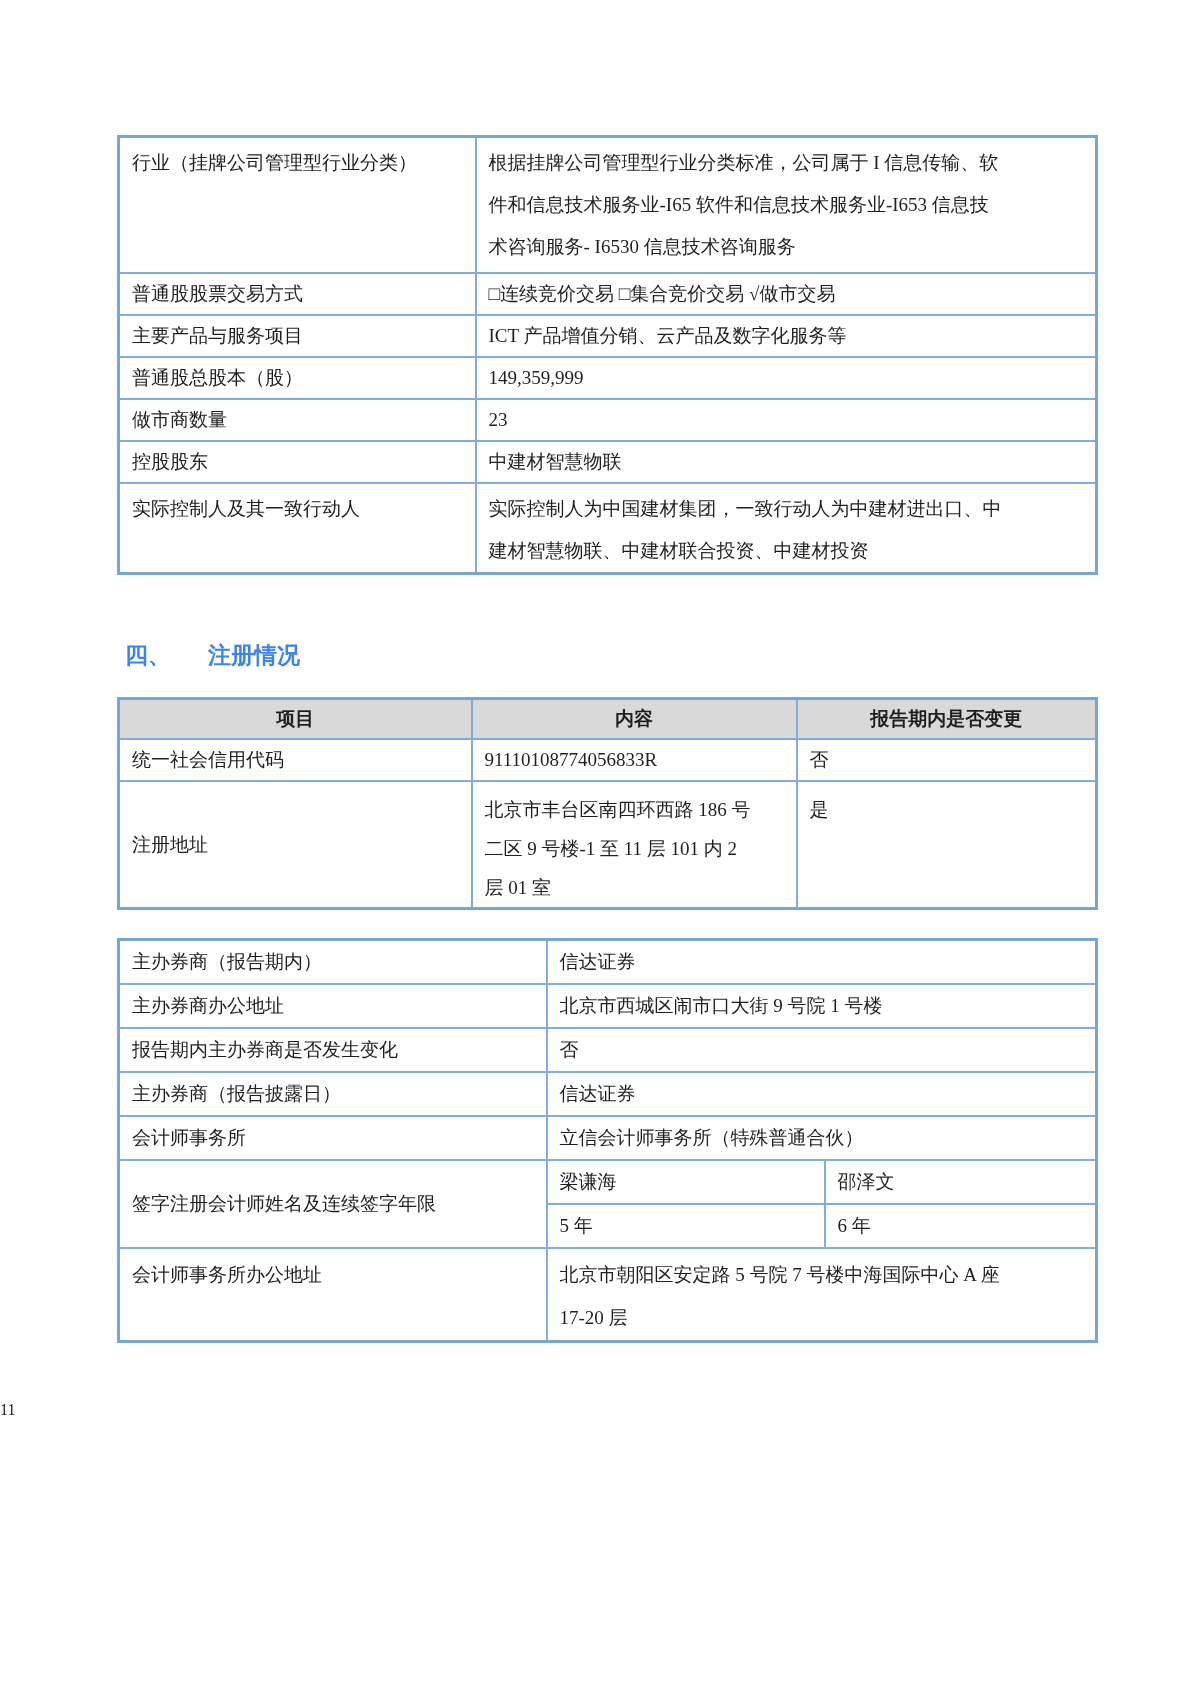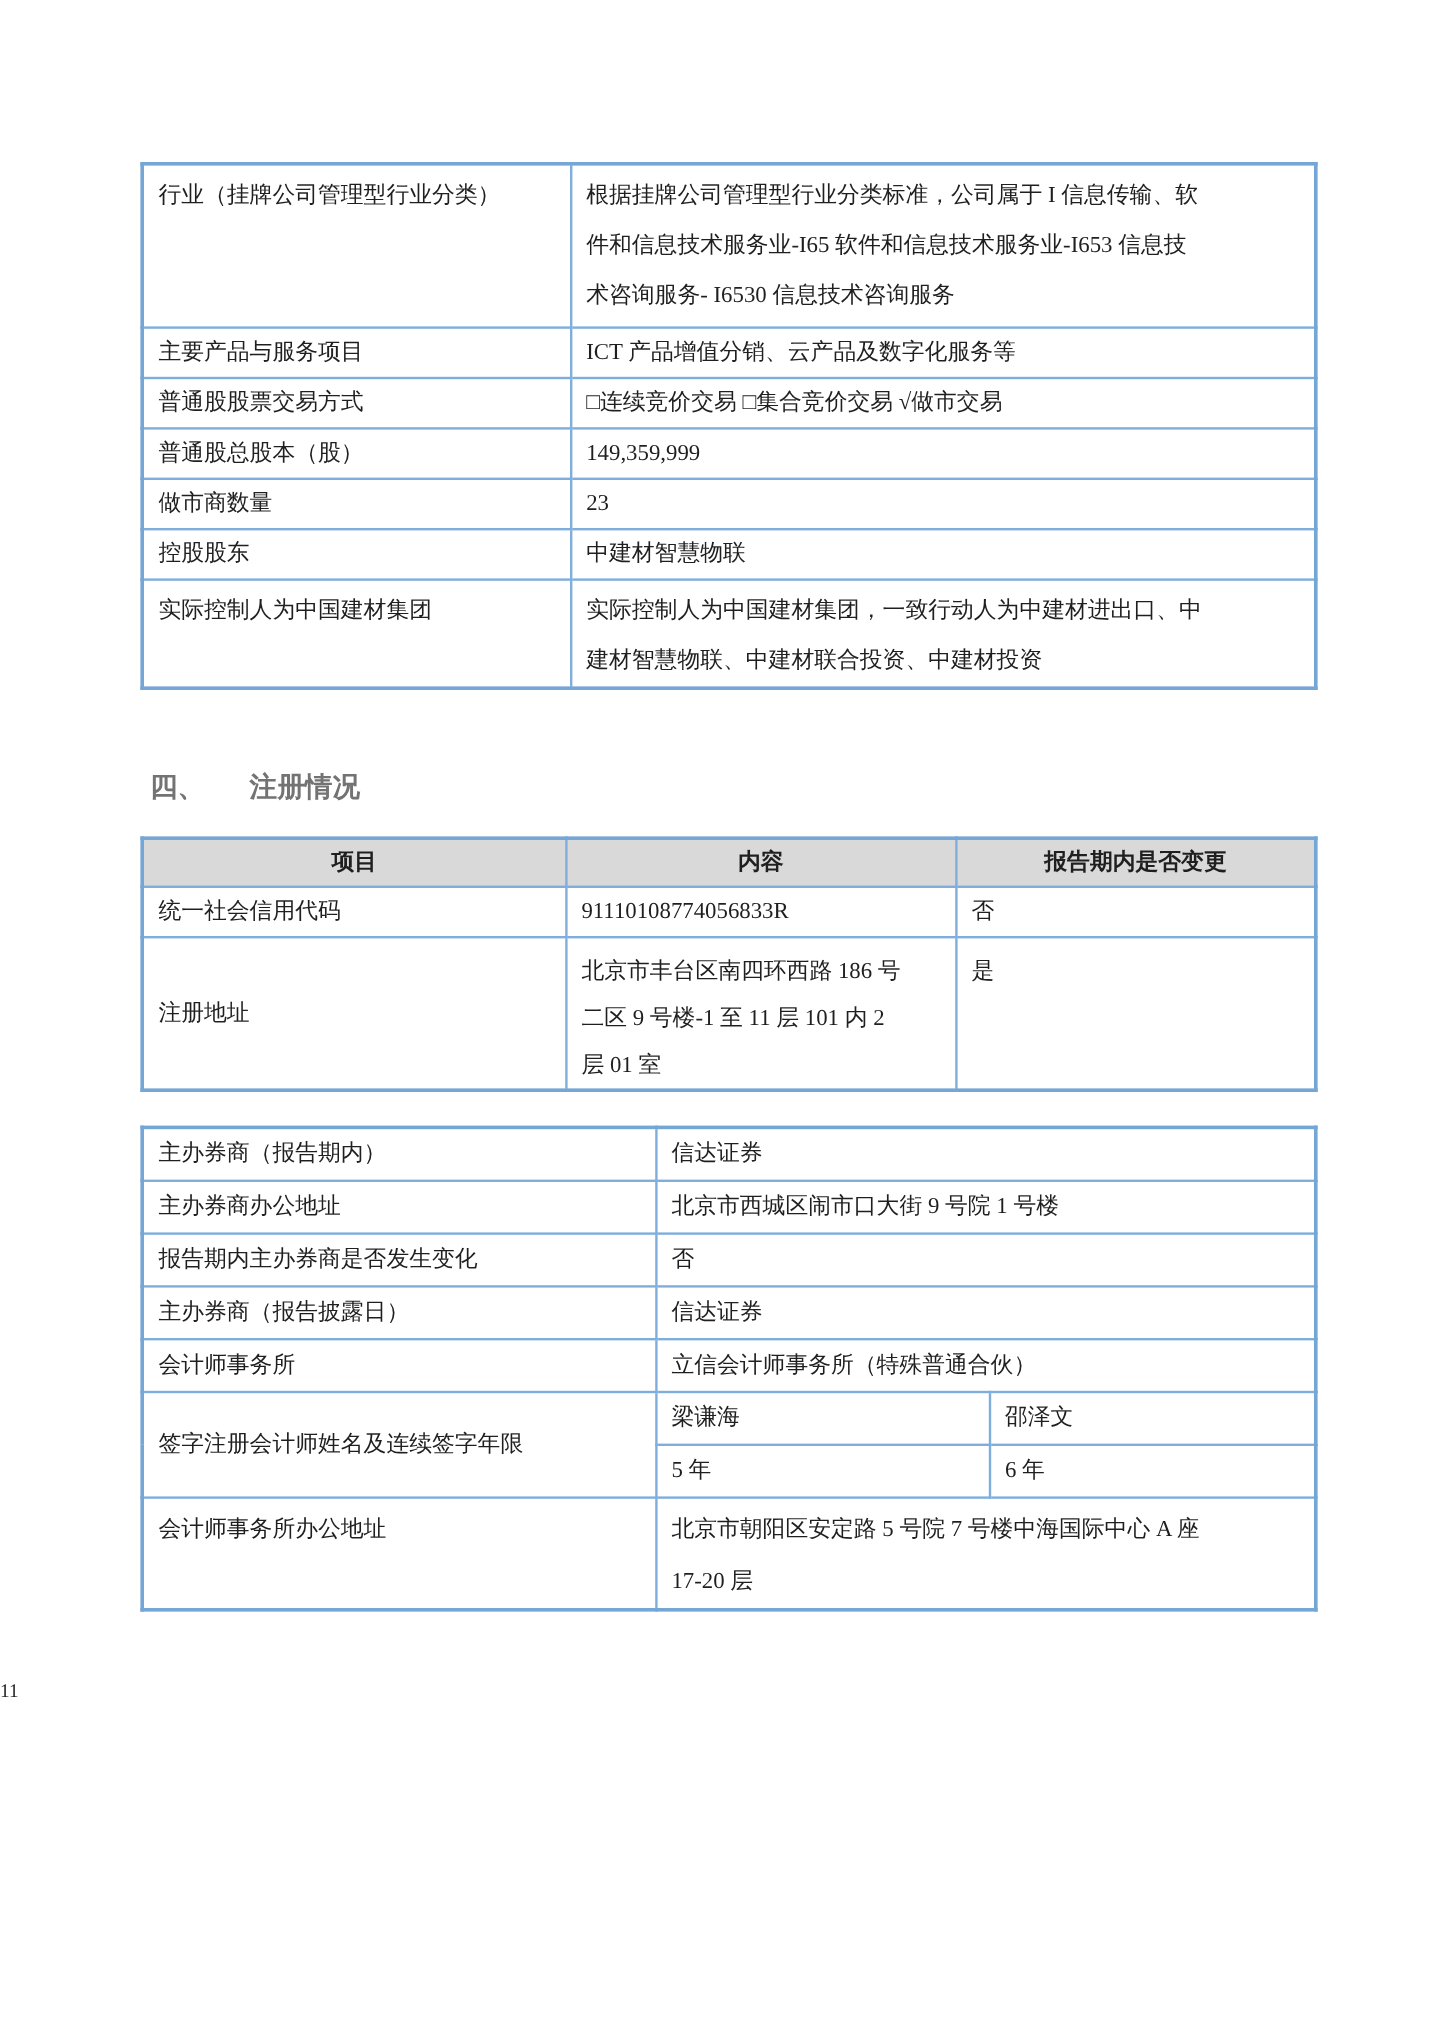--- a/index.html
+++ b/index.html
@@ -33,21 +33,21 @@
   .t1 tr.r-multi3 td { height: 136px; line-height: 42px; padding-top: 4px; vertical-align: top; }
   .t1 tr.r-multi2 td { height: 84px;  line-height: 42px; padding-top: 4px; vertical-align: top; }
   .pre { white-space: pre-line; }
 
   
   .section-heading {
     font-family: "Liberation Sans", sans-serif;
     font-weight: bold;
     font-size: 23px;
     line-height: 28px;
-    color: #737373;
+    color: #3b82f6;
   }
   .s4 { margin: 66px 0 0 125px; }
   .s5 { margin: 64px 0 0 125px; }
   .sec-num { display: inline-block; width: 83px; }
 
   
   .t2 { margin: 28px 0 0 117px; }
   .t2 th {
     height: 40px; line-height: 38px;
     background: #D9D9D9;
@@ -84,41 +84,41 @@
         <col style="width:621px">
       </colgroup>
     <tbody>
       <tr class="r-multi3">
         <td>行业（挂牌公司管理型行业分类）</td>
         <td class="pre">根据挂牌公司管理型行业分类标准，公司属于 I 信息传输、软
 件和信息技术服务业-I65 软件和信息技术服务业-I653 信息技
 术咨询服务- I6530 信息技术咨询服务</td>
       </tr>
       <tr>
+        <td>普通股股票交易方式</td>
+        <td>□连续竞价交易 □集合竞价交易  √做市交易</td>
+      </tr>
+      <tr>
         <td>主要产品与服务项目</td>
         <td>ICT 产品增值分销、云产品及数字化服务等</td>
       </tr>
       <tr>
-        <td>普通股股票交易方式</td>
-        <td>□连续竞价交易 □集合竞价交易  √做市交易</td>
-      </tr>
-      <tr>
         <td>普通股总股本（股）</td>
         <td>149,359,999</td>
       </tr>
       <tr>
         <td>做市商数量</td>
         <td>23</td>
       </tr>
       <tr>
         <td>控股股东</td>
         <td>中建材智慧物联</td>
       </tr>
       <tr class="r-multi2">
-        <td>实际控制人为中国建材集团</td>
+        <td>实际控制人及其一致行动人</td>
         <td class="pre">实际控制人为中国建材集团，一致行动人为中建材进出口、中
 建材智慧物联、中建材联合投资、中建材投资</td>
       </tr>
     </tbody>
   </table>
 
   <div class="section-heading s4">
     <span class="sec-num">四、</span><span class="sec-title">注册情况</span>
   </div>
 

